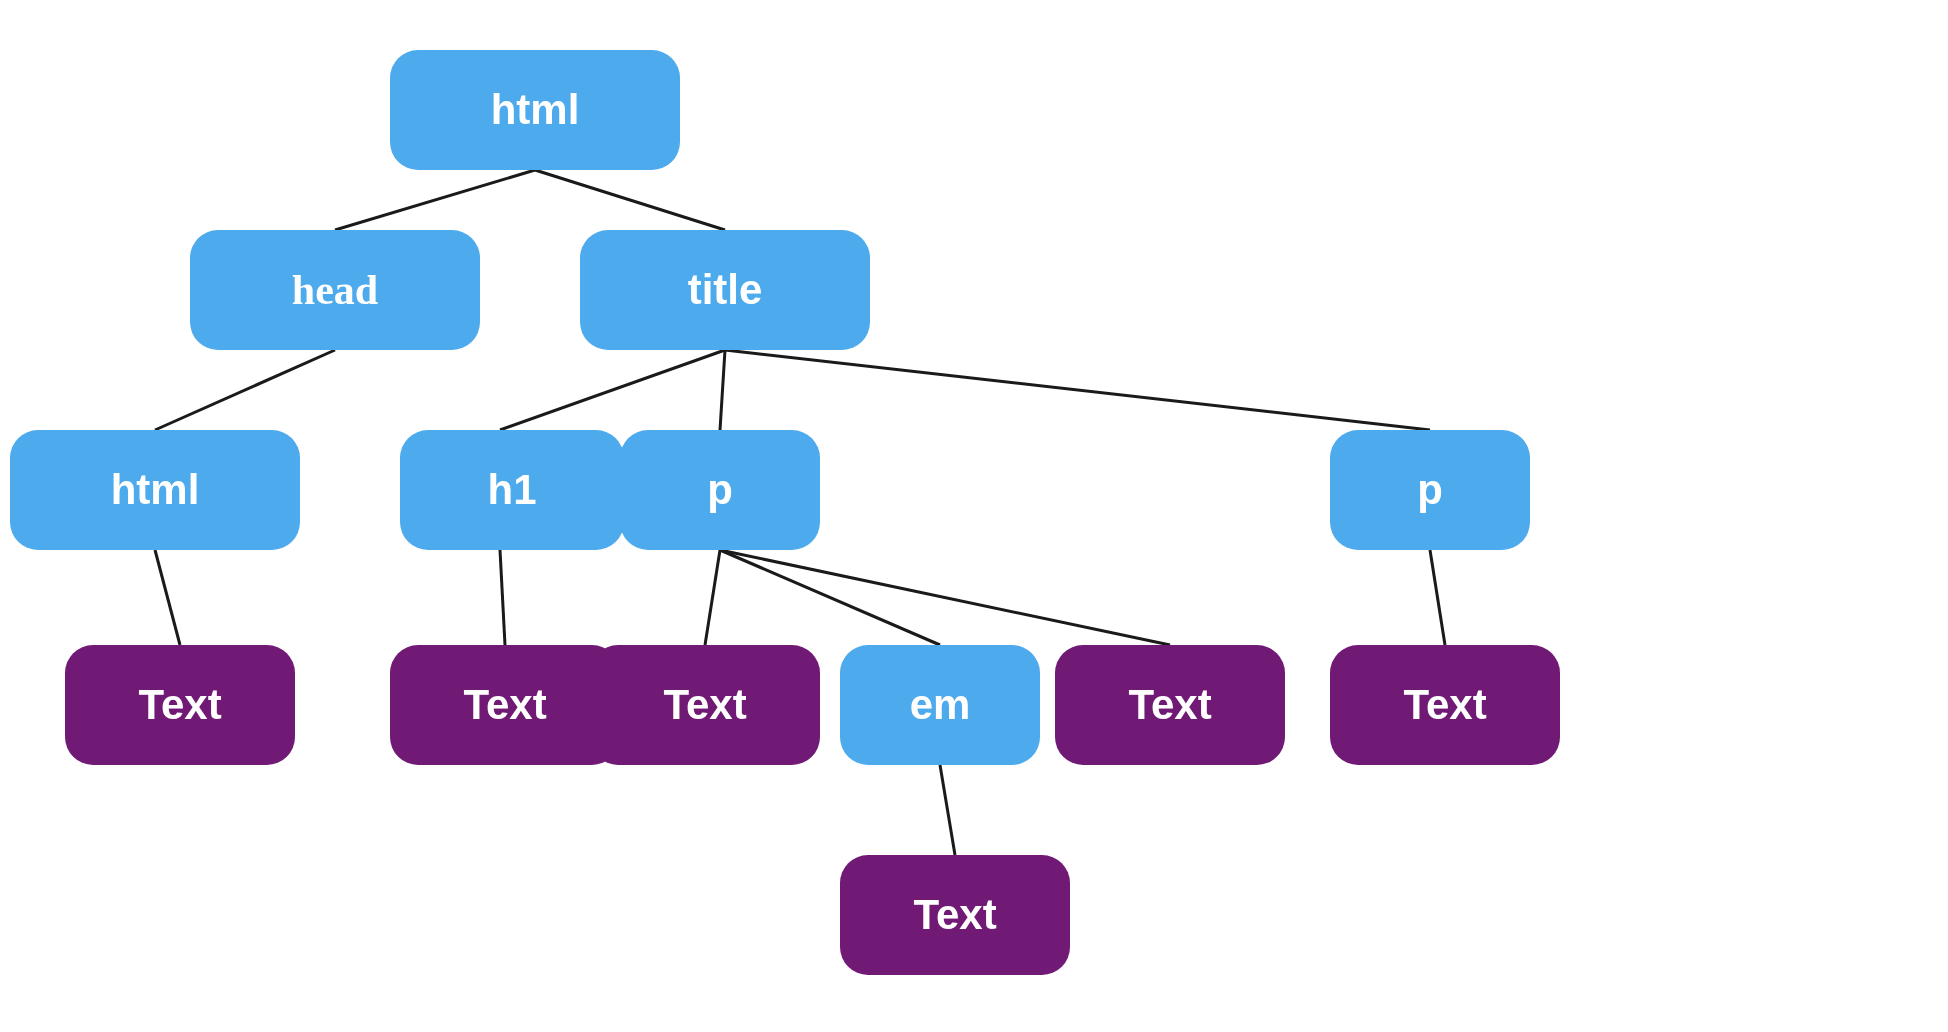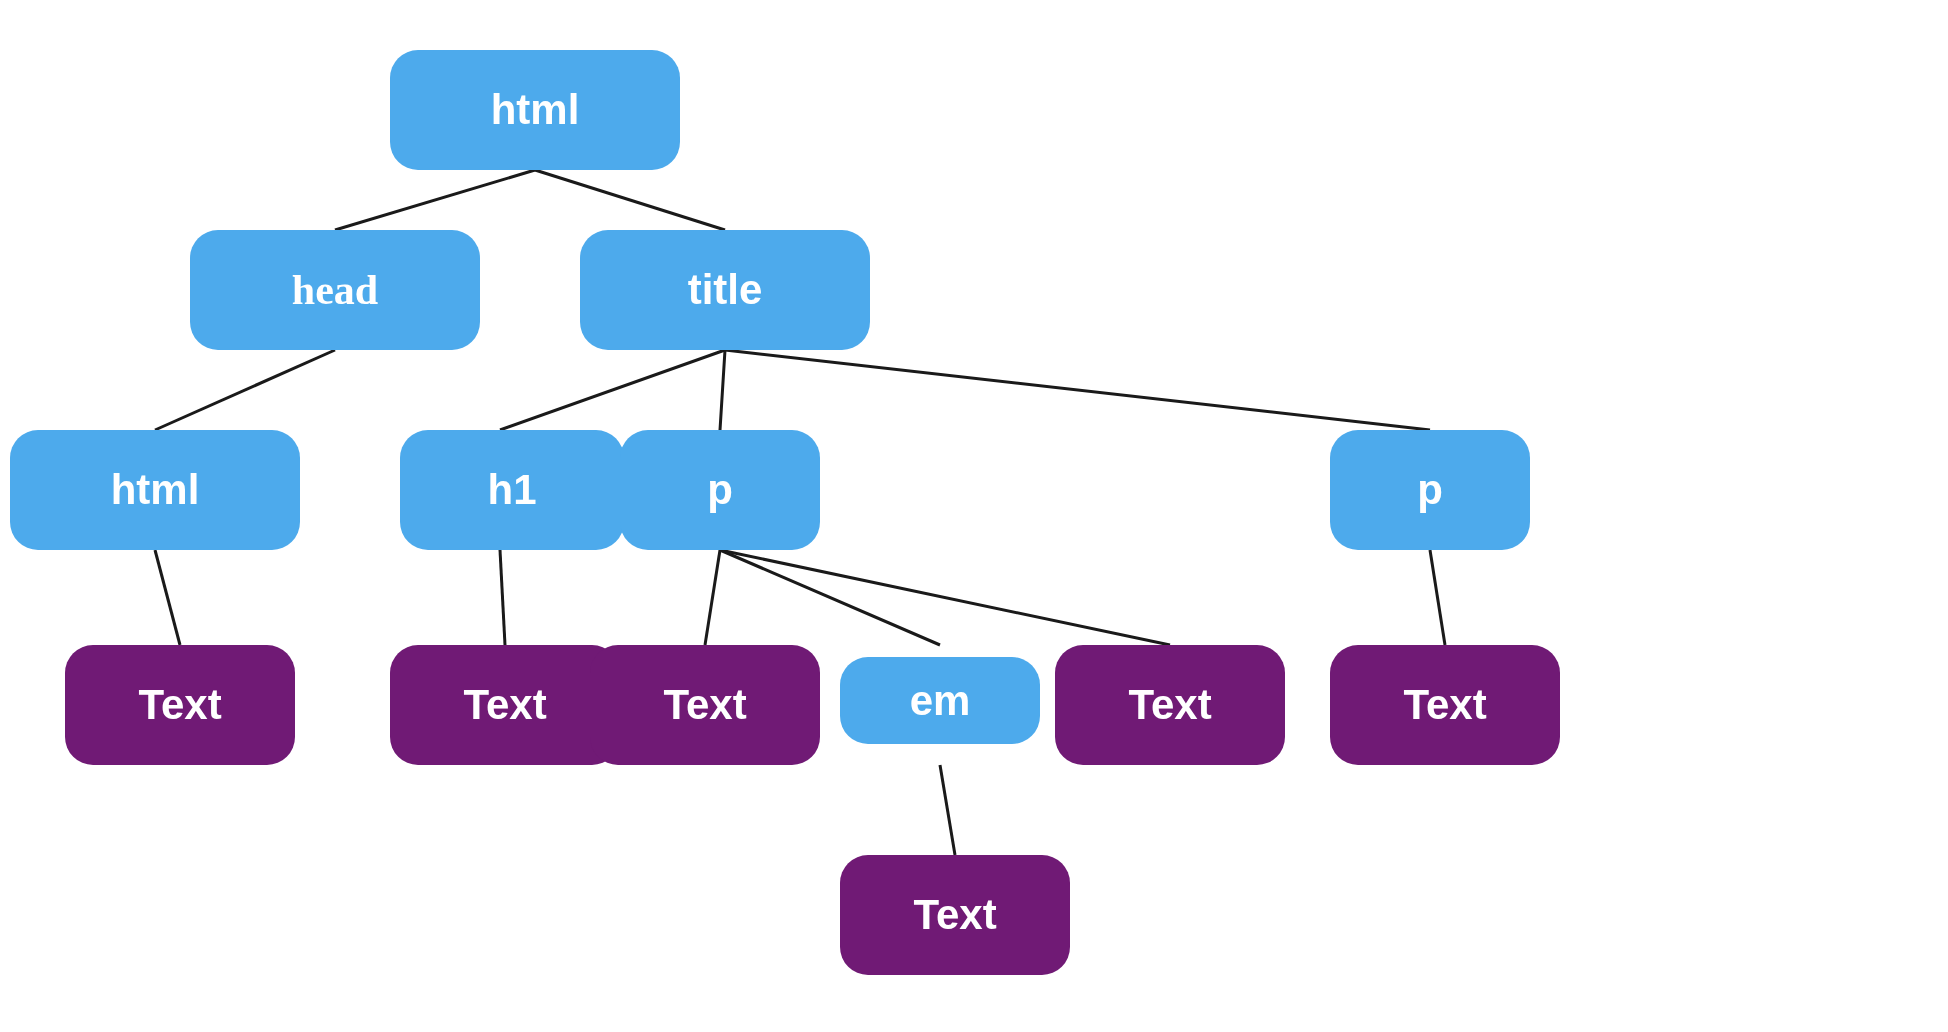--- a/index.html
+++ b/index.html
@@ -88,21 +88,21 @@
 
 <div class="node green" style="left:65px;top:645px;width:230px;height:120px;">
   <span>Text</span>
 </div>
 <div class="node green" style="left:390px;top:645px;width:230px;height:120px;">
   <span>Text</span>
 </div>
 <div class="node green" style="left:590px;top:645px;width:230px;height:120px;">
   <span>Text</span>
 </div>
-<div class="node blue" style="left:840px;top:645px;width:200px;height:87px;margin-top:12px;">
+<div class="node blue" style="left:840px;top:645px;width:200px;height:120px;">
   <span>em</span>
 </div>
 <div class="node green" style="left:1055px;top:645px;width:230px;height:120px;">
   <span>Text</span>
 </div>
 <div class="node green" style="left:1330px;top:645px;width:230px;height:120px;">
   <span>Text</span>
 </div>
 <div class="node green" style="left:840px;top:855px;width:230px;height:120px;">
   <span>Text</span>

